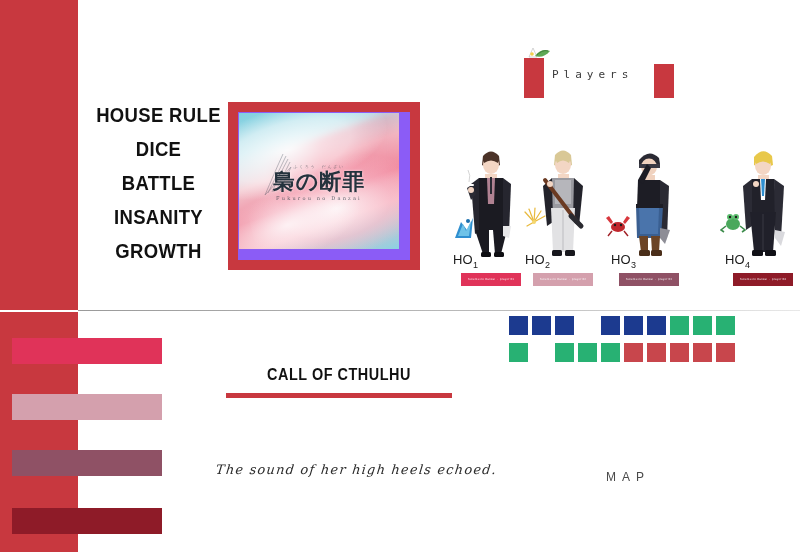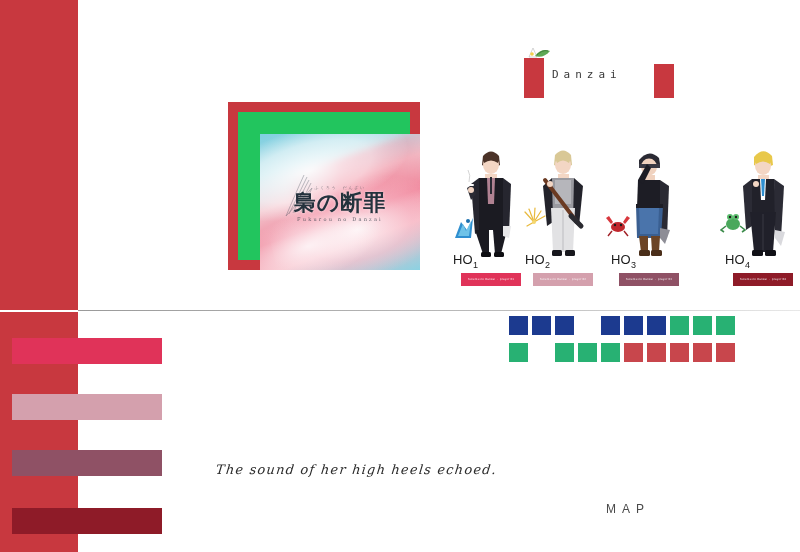--- a/index.html
+++ b/index.html
@@ -29,21 +29,21 @@
     font-size:21px;line-height:34px;
     transform:scaleX(.88);transform-origin:center;
     white-space:nowrap;
   }
   .menu-item.big{font-size:21px;}
 
   
   .art-frame{position:absolute;left:228px;top:102px;width:192px;height:168px;
     background:#c8383f;padding:0;box-sizing:border-box;}
   .art-inner{position:absolute;left:238px;top:112px;width:172px;height:148px;
-    background:#22c55e;box-sizing:border-box;padding:22px;}
+    background:#8b5cf6;box-sizing:border-box;padding:1px;}
   .art-img{position:relative;width:160px;height:136px;overflow:hidden;
     background:#6fc5d8;}
   .art-img .sky{position:absolute;inset:0;
     background:linear-gradient(160deg,#7fcfe0 0%,#a9dce7 22%,#f2c5cd 40%,#f08ca0 58%,#f6b9c4 74%,#8ad2e2 100%);}
   .art-img .cloud1{position:absolute;left:-20px;top:-10px;width:170px;height:85px;
     background:radial-gradient(ellipse at 40% 50%,rgba(255,255,255,.92) 0%,rgba(255,255,255,.55) 45%,rgba(255,255,255,0) 72%);
     transform:rotate(-16deg);}
   .art-img .cloud2{position:absolute;left:10px;top:48px;width:175px;height:95px;
     background:radial-gradient(ellipse at 50% 50%,rgba(255,255,255,.85) 0%,rgba(250,200,212,.5) 45%,rgba(255,255,255,0) 75%);
     transform:rotate(-14deg);}
@@ -98,40 +98,47 @@
 
   
   .script{position:absolute;left:216px;top:462px;
     font-family:"DejaVu Serif",serif;font-style:italic;font-size:13px;
     color:#2b2b2b;letter-spacing:1.2px;white-space:nowrap;
     transform:skewX(-6deg);}
 
   
   .maplbl{position:absolute;left:606px;top:470px;
     font-family:"Liberation Sans",sans-serif;font-size:12px;
-    letter-spacing:6px;color:#4a4a4a;margin-top:32px;}
+    letter-spacing:6px;color:#4a4a4a;}
 
   
   .grid{position:absolute;left:509px;top:316px;}
   .grid .row{display:flex;height:23px;margin-bottom:4px;}
   .grid .cell{width:19px;height:19px;margin-right:4px;box-sizing:border-box;}
   .grid .cell.blank{background:transparent;}
 </style>
 </head>
 <body>
 
 <div id="stage">
 
   <div class="rail">
     <div class="rail-top" style="background: rgb(200, 56, 63);"></div>
     <div class="rail-bot" style="background: rgb(200, 56, 63);"></div>
   </div>
 
   <div class="divider"></div>
 
+  <div class="menu">
+    <div class="menu-item big">HOUSE RULE</div>
+    <div class="menu-item">DICE</div>
+    <div class="menu-item">BATTLE</div>
+    <div class="menu-item">INSANITY</div>
+    <div class="menu-item">GROWTH</div>
+  </div>
 
   <div class="art-frame" style="background: rgb(200, 56, 63);"></div>
   <div class="art-inner">
     <div class="art-img">
       <div class="sky"></div>
       <div class="pinkstreak"></div>
       <div class="cloud1"></div>
       <div class="cloud2"></div>
       <div class="cloud3"></div>
       <svg class="art-wing" viewBox="0 0 34 46">
@@ -154,21 +161,21 @@
 
   <div class="players-hd">
     <div class="ph-bar-l" style="background: rgb(200, 56, 63);"></div>
     <div class="ph-bar-r" style="background: rgb(200, 56, 63);"></div>
     <svg class="ph-sprig" viewBox="0 0 26 16">
       <path d="M3 12 L7 3 L11 12 Z" fill="#ffffff" stroke="#b9b9b9" stroke-width=".6"></path>
       <path d="M9 11 C13 5 19 4 24 6 C20 11 14 13 9 11 Z" fill="#5fa855"></path>
       <path d="M11 10 C15 6 19 5 22 6" stroke="#2f6b2c" stroke-width=".7" fill="none"></path>
       <circle cx="6" cy="9" r="1.8" fill="#f2d14b"></circle>
     </svg>
-    <div class="ph-label">Danzai</div>
+    <div class="ph-label">Players</div>
   </div>
 
   <div class="chars">
 
     <div class="char" style="left:14px;">
       <svg class="figure" viewBox="0 0 64 124">
         <g>
           <path d="M24 22 q8 -9 16 0 l1 9 q-9 6 -18 0 Z" fill="#4b3328"></path>
           <ellipse cx="32" cy="31" rx="8" ry="9" fill="#f3d6c4"></ellipse>
           <path d="M24 24 q8 -7 16 0 l-1 5 q-7 -5 -14 0 Z" fill="#4b3328"></path>
@@ -307,20 +314,24 @@
       </div>
     </div>
 
   </div>
 
   <div class="swatch" style="top: 338px; background: rgb(224, 51, 89);"></div>
   <div class="swatch" style="top: 394px; background: rgb(212, 160, 173);"></div>
   <div class="swatch" style="top: 450px; background: rgb(143, 81, 101);"></div>
   <div class="swatch" style="top: 508px; background: rgb(142, 27, 40);"></div>
 
+  <div class="coc">
+    <div class="coc-text">CALL OF CTHULHU</div>
+    <div class="coc-rule" style="background: rgb(200, 56, 63);"></div>
+  </div>
 
   <div class="script">The sound of her high heels echoed.</div>
 
   <div class="maplbl">MAP</div>
 
   <div class="grid">
       <div class="row">
         <div class="cell" style="background: rgb(28, 58, 143);"></div>
         <div class="cell" style="background: rgb(28, 58, 143);"></div>
         <div class="cell" style="background: rgb(28, 58, 143);"></div>

